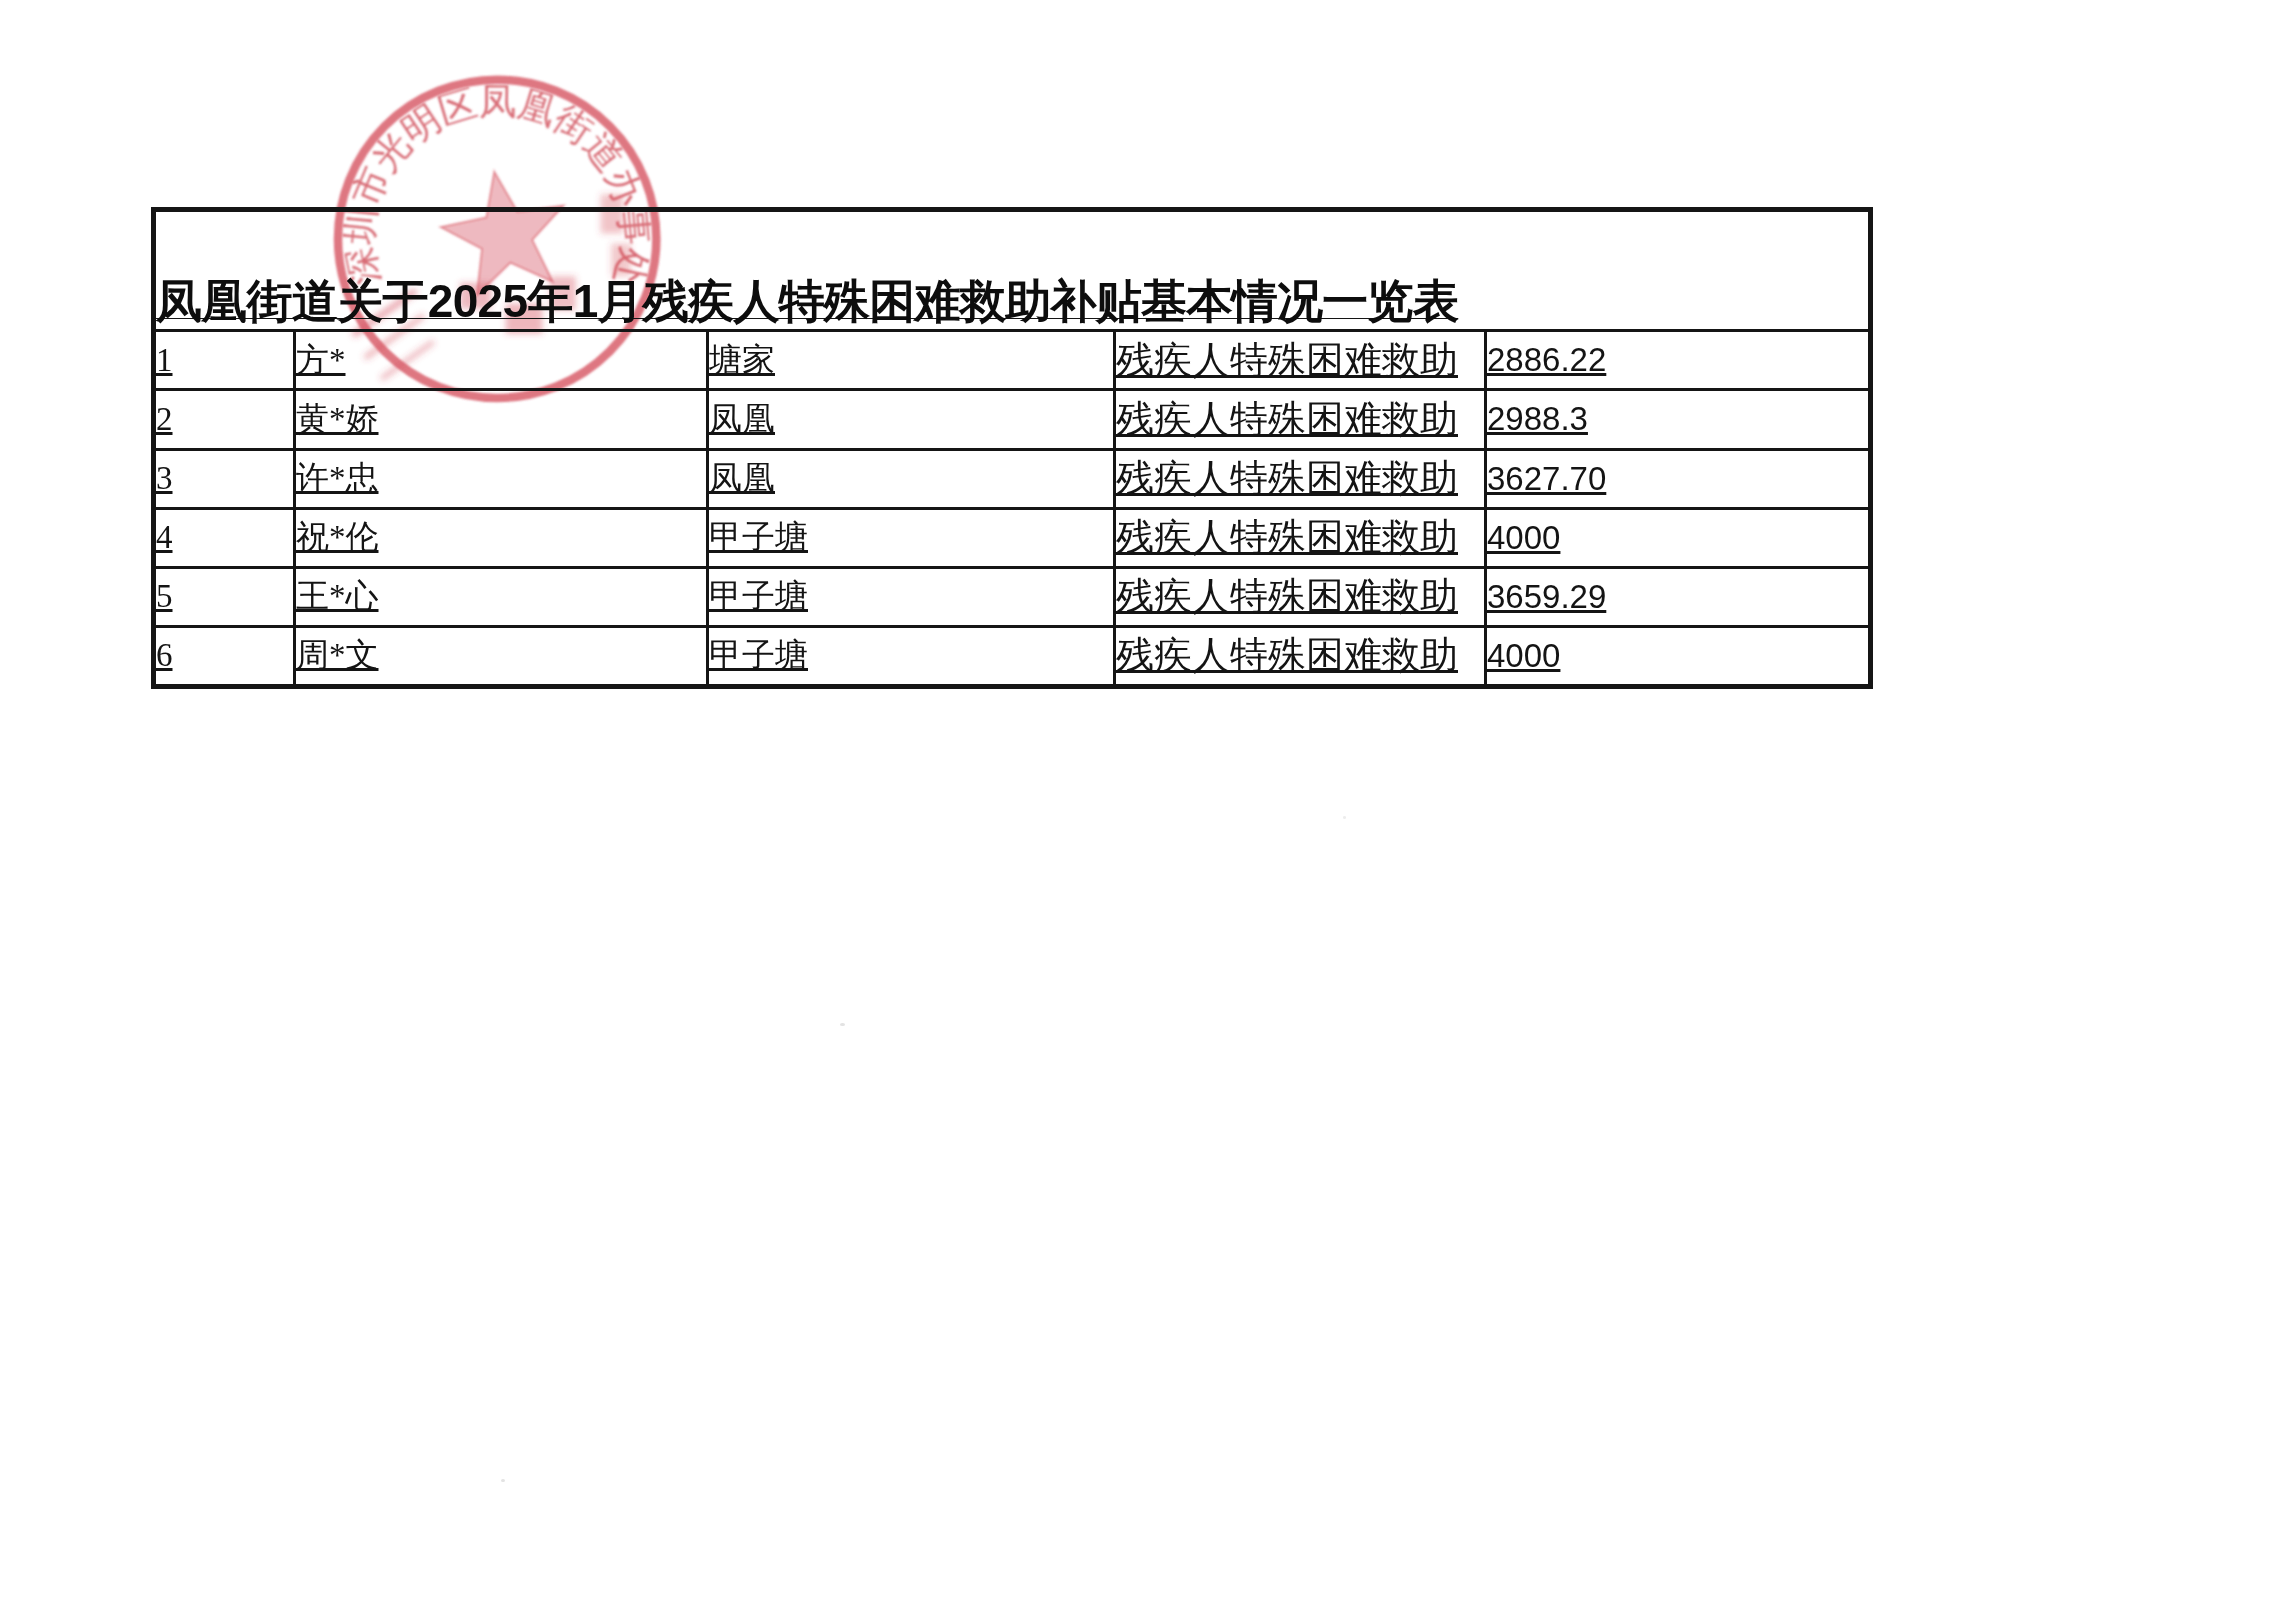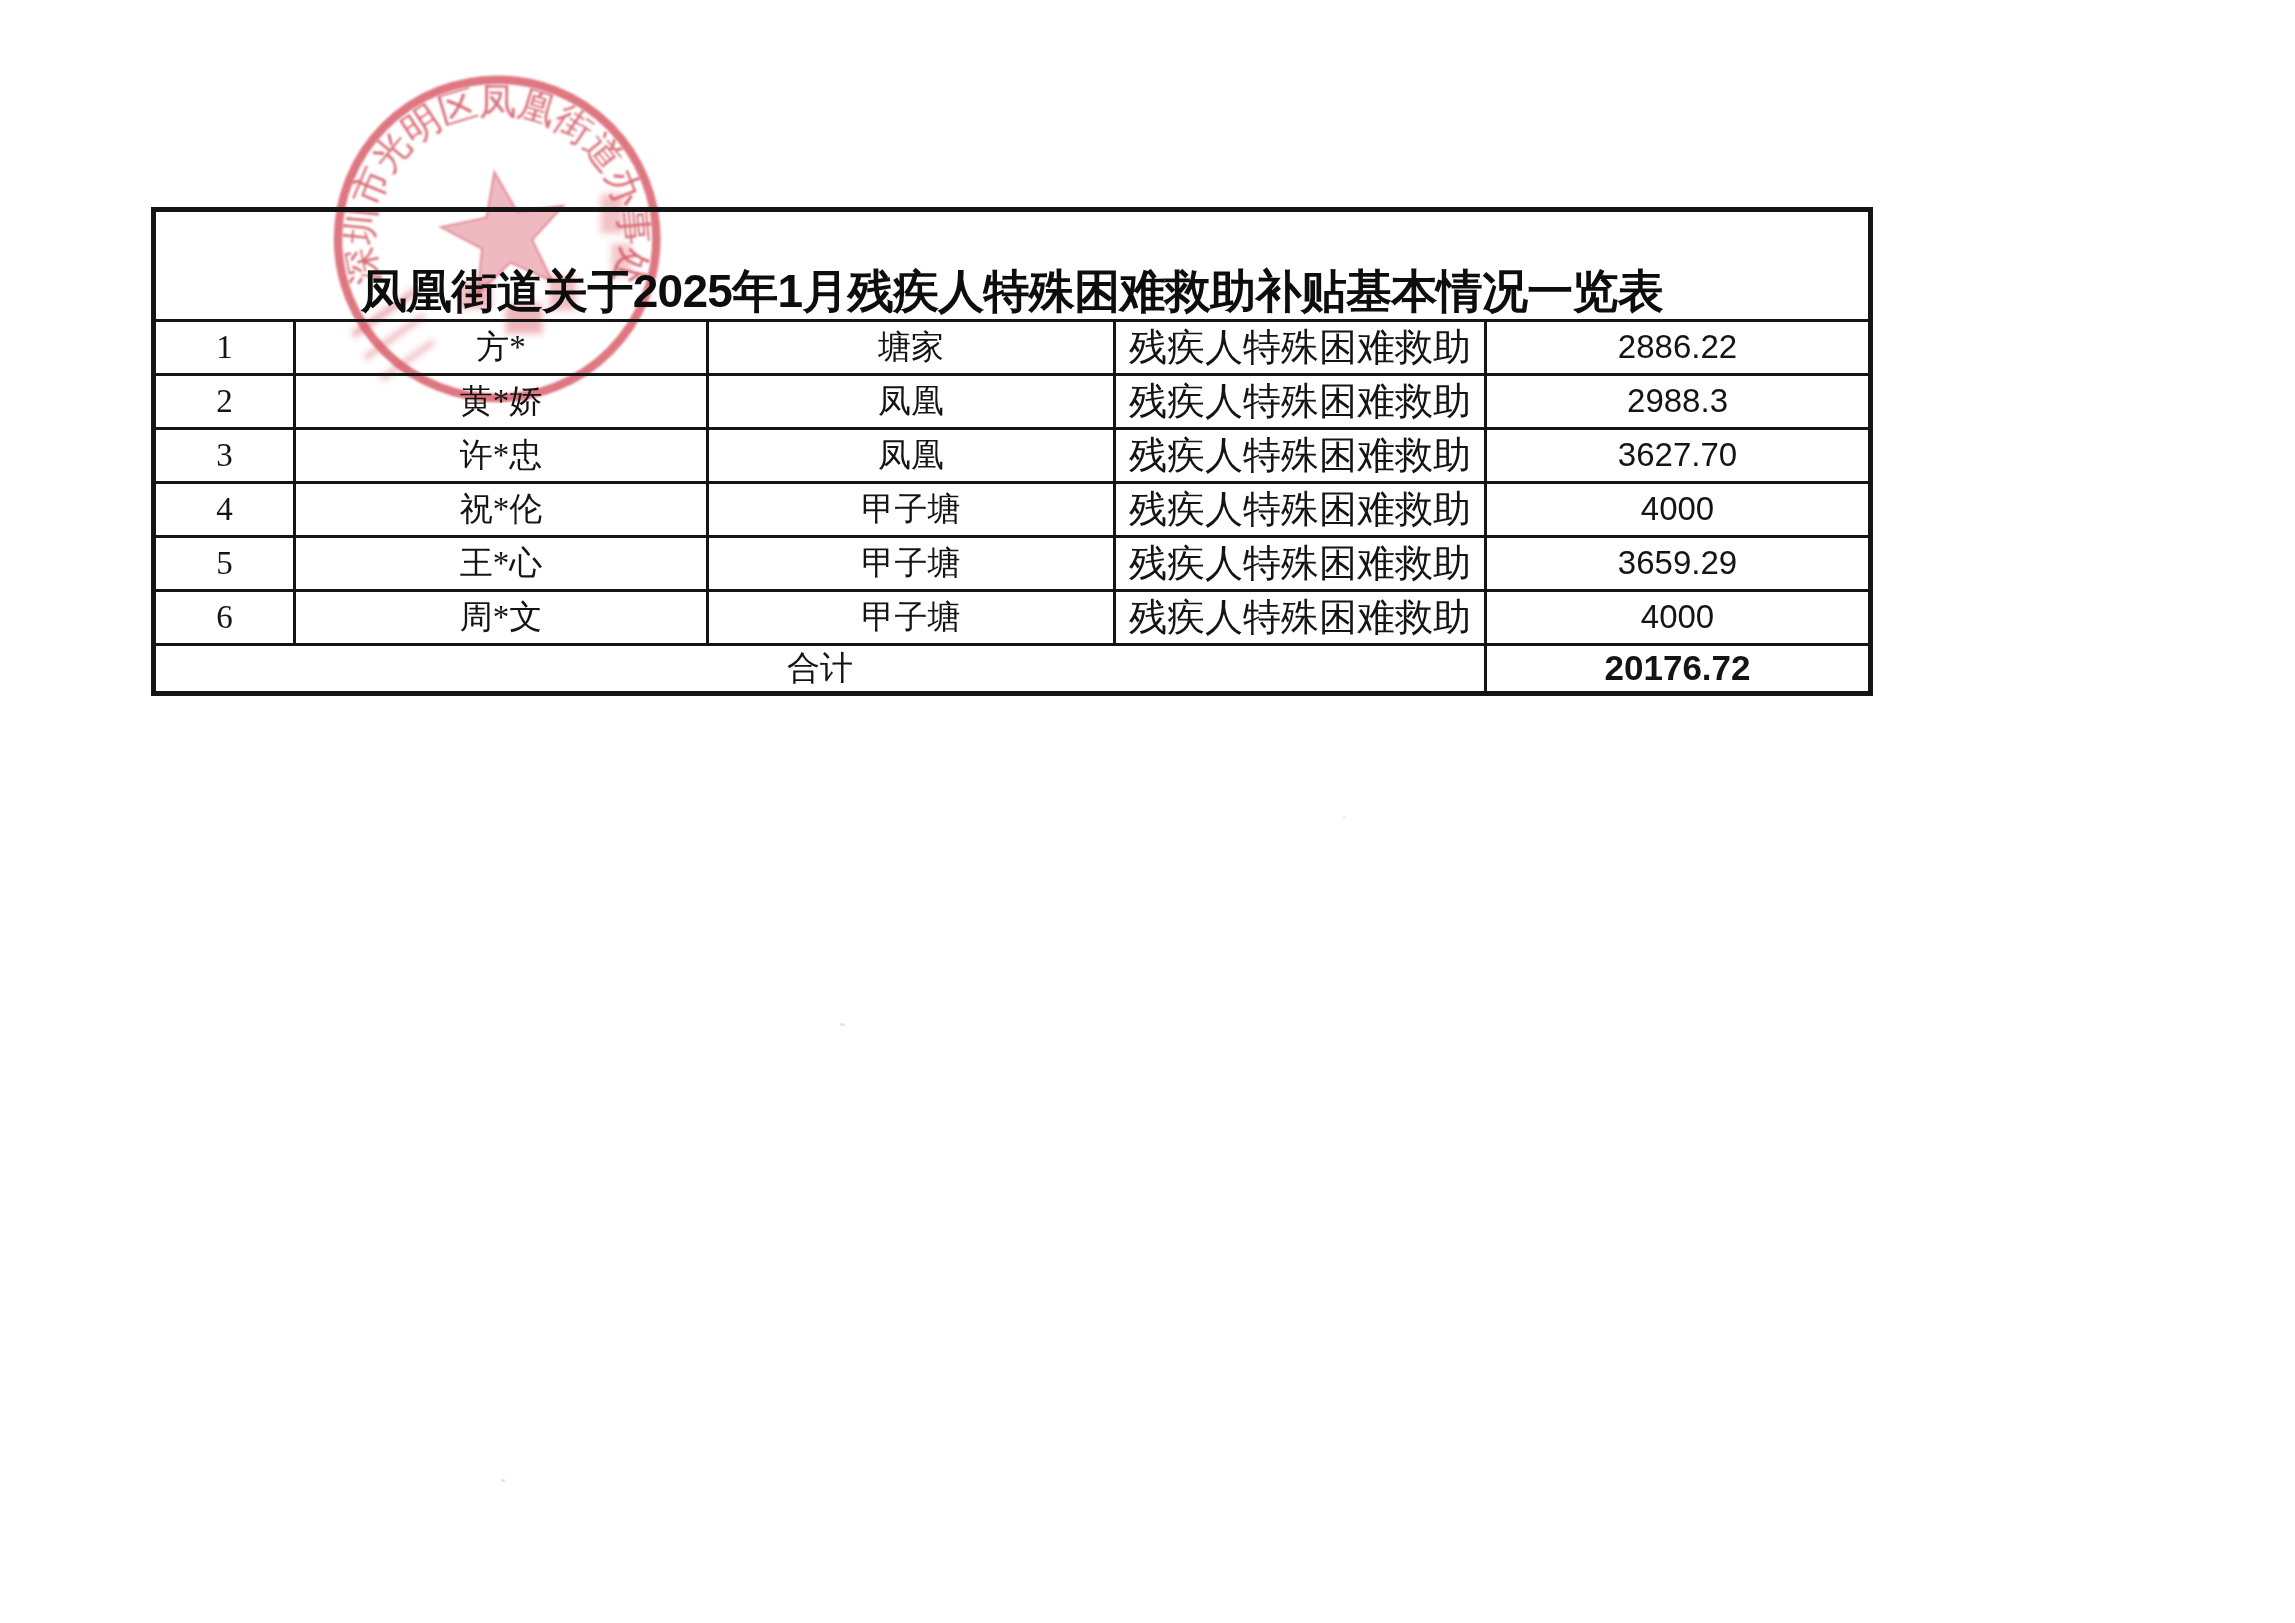--- a/index.html
+++ b/index.html
@@ -13,22 +13,22 @@
   }
   
   table.doc-table{
     position:absolute;left:151px;top:207px;
     width:1717px;height:482px;
     border-collapse:collapse;table-layout:fixed;
     background:transparent;
   }
   table.doc-table td{
     border:3.3px solid #151515;
-    text-align:center;vertical-align:middle;
-    padding:0;overflow:hidden;
+    text-align:left;vertical-align:middle;
+    padding:0;overflow:hidden;text-decoration:underline;
   }
   table.doc-table{border:5.2px solid #151515;}
   tr.title-row td{
     border-bottom:3.9px solid #151515;
     height:103px;
     vertical-align:bottom;
     padding-bottom:3.9px;
   }
   .doc-title{
     font-family:"Liberation Sans", sans-serif;
@@ -165,24 +165,20 @@
     </tr>
 
     <tr class="data-row">
       <td class="num">6</td>
       <td>周*文</td>
       <td>甲子塘</td>
       <td class="cat">残疾人特殊困难救助</td>
       <td class="amount">4000</td>
     </tr>
 
-    <tr class="total-row">
-      <td colspan="4" class="total-label">合计</td>
-      <td class="total-amount">20176.72</td>
-    </tr>
   </tbody>
     </table>
 
   <div class="speck s1"></div>
   <div class="speck s2"></div>
   <div class="speck s3"></div>
 
 </div>
 
 

